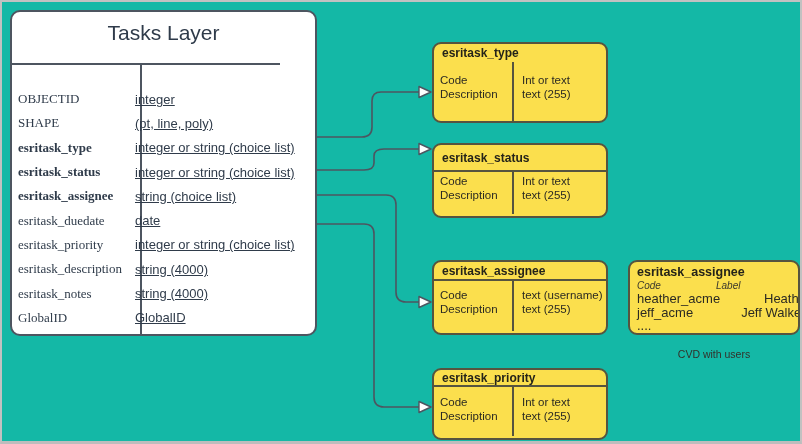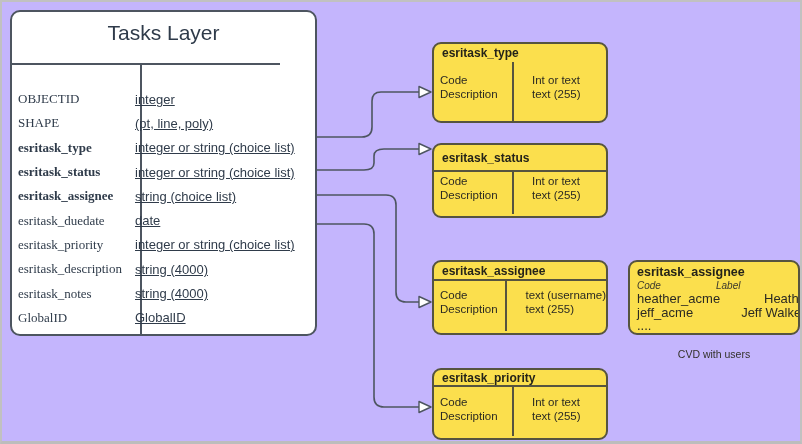--- a/index.html
+++ b/index.html
@@ -1,20 +1,20 @@
 <!DOCTYPE html>
 <html><head>
 <meta charset="utf-8">
 <style>
   html,body{margin:0;padding:0;background:#fff;}
   *{box-sizing:border-box;}
   .canvas{
     position:relative;
     width:802px;height:444px;
-    background:#c4b5fd;
+    background:#14b8a6;
     border:2px solid #c1c1c1;
     border-bottom:3px solid #bdbdbd;
     overflow:hidden;
     font-family:"Liberation Sans","DejaVu Sans",sans-serif;
     color:#2f3b4a;
   }
   
   .tasks-table{
     position:absolute;left:8px;top:8px;width:307px;height:326px;
     background:#fff;border:2px solid #4d5560;border-radius:10px;
@@ -42,21 +42,21 @@
     background:#fbdf4d;border:2px solid #56543f;border-radius:9px;
     color:#2b2a22;
   }
   .domain-title{
     display:flex;align-items:center;padding-left:8px;
     font-size:12px;font-weight:bold;color:#242319;white-space:nowrap;
   }
   .domain-title.sep{border-bottom:2px solid #56543f;}
   .domain-body{display:flex;font-size:11.5px;line-height:13.5px;}
   .domain-cell-left{width:80px;border-right:2px solid #56543f;padding-left:6px;}
-  .domain-cell-right{flex:1;padding-left:18px;white-space:nowrap;}
+  .domain-cell-right{flex:1;padding-left:8px;white-space:nowrap;}
   .box-type{left:430px;top:40px;height:81px;}
   .box-type .domain-title{height:18px;}
   .box-type .domain-body{height:59px;padding-top:12px;}
   .box-type .domain-cell-left,.box-type .domain-cell-right{margin-top:-12px;padding-top:12px;height:59px;}
   .box-status{left:430px;top:141px;height:75px;}
   .box-status .domain-title{height:27px;}
   .box-status .domain-body{height:42px;}
   .box-status .domain-cell-left,.box-status .domain-cell-right{padding-top:3px;height:42px;}
   .box-assignee{left:430px;top:258px;height:75px;}
   .box-assignee .domain-title{height:19px;}

